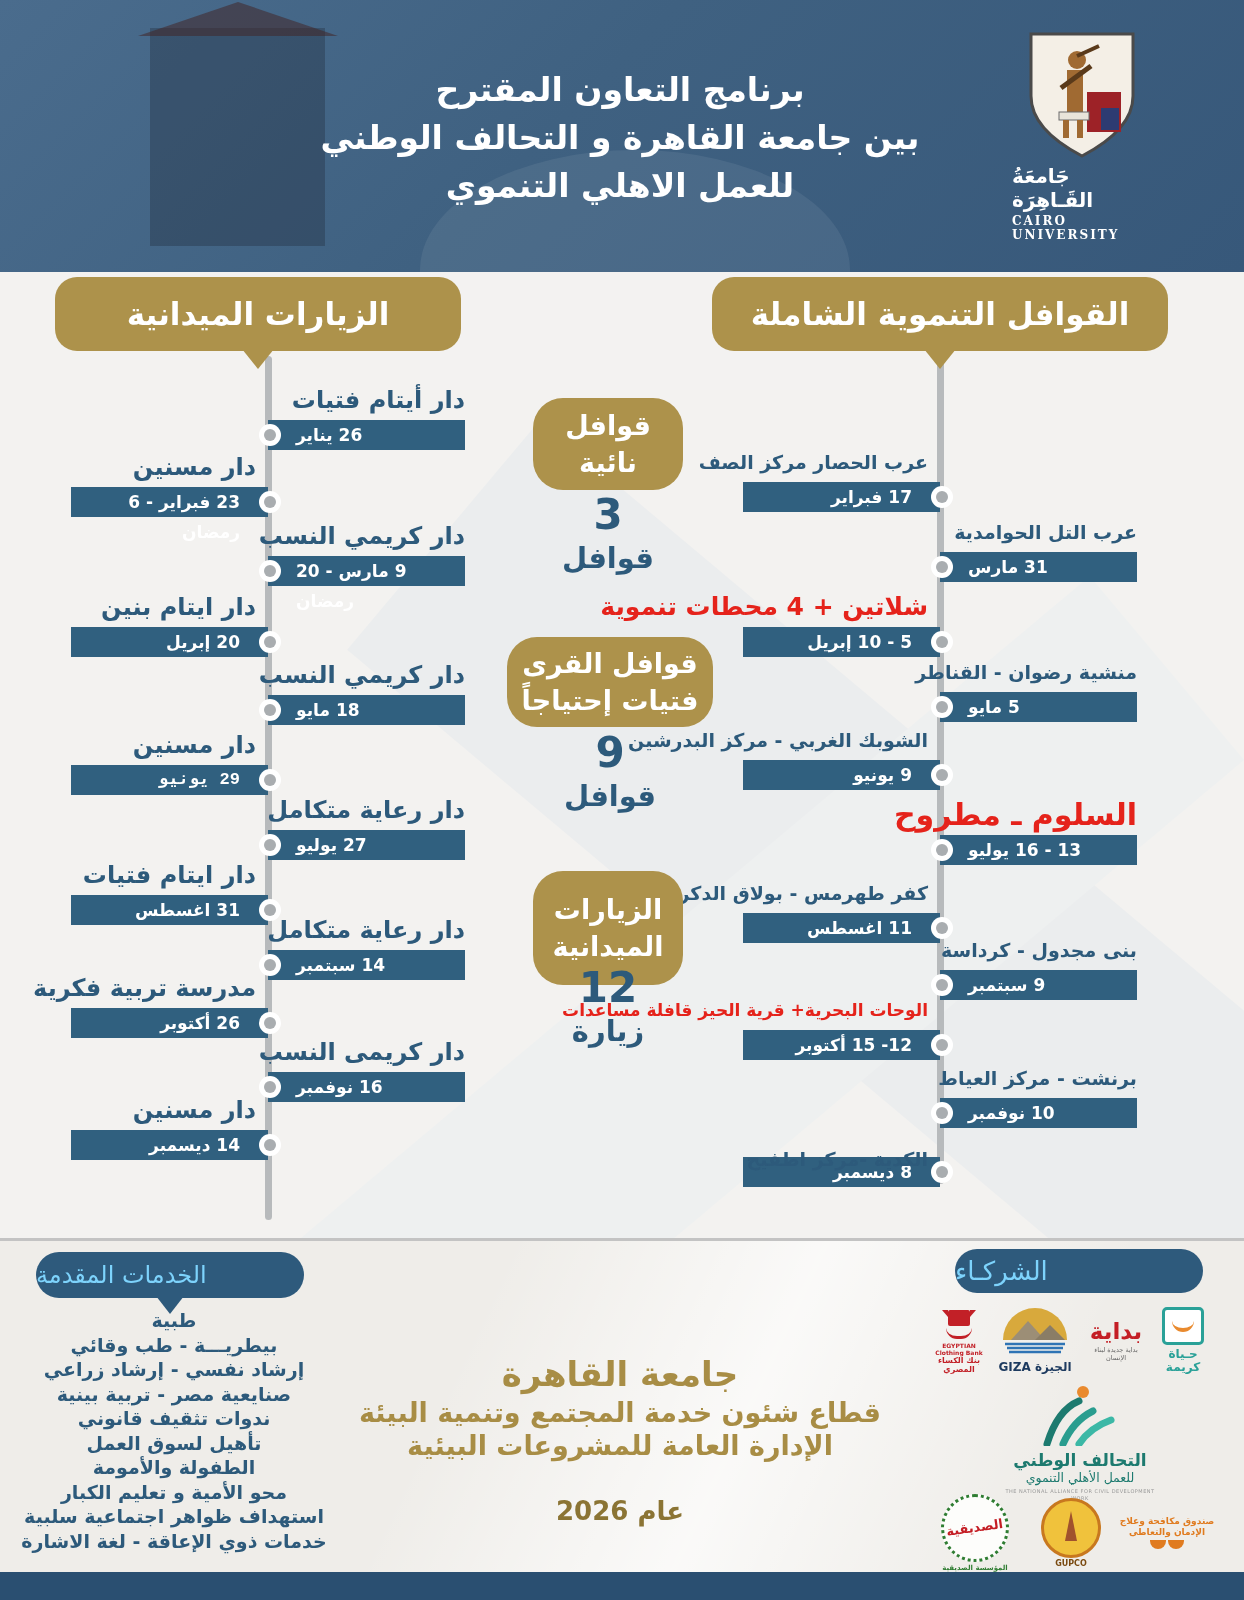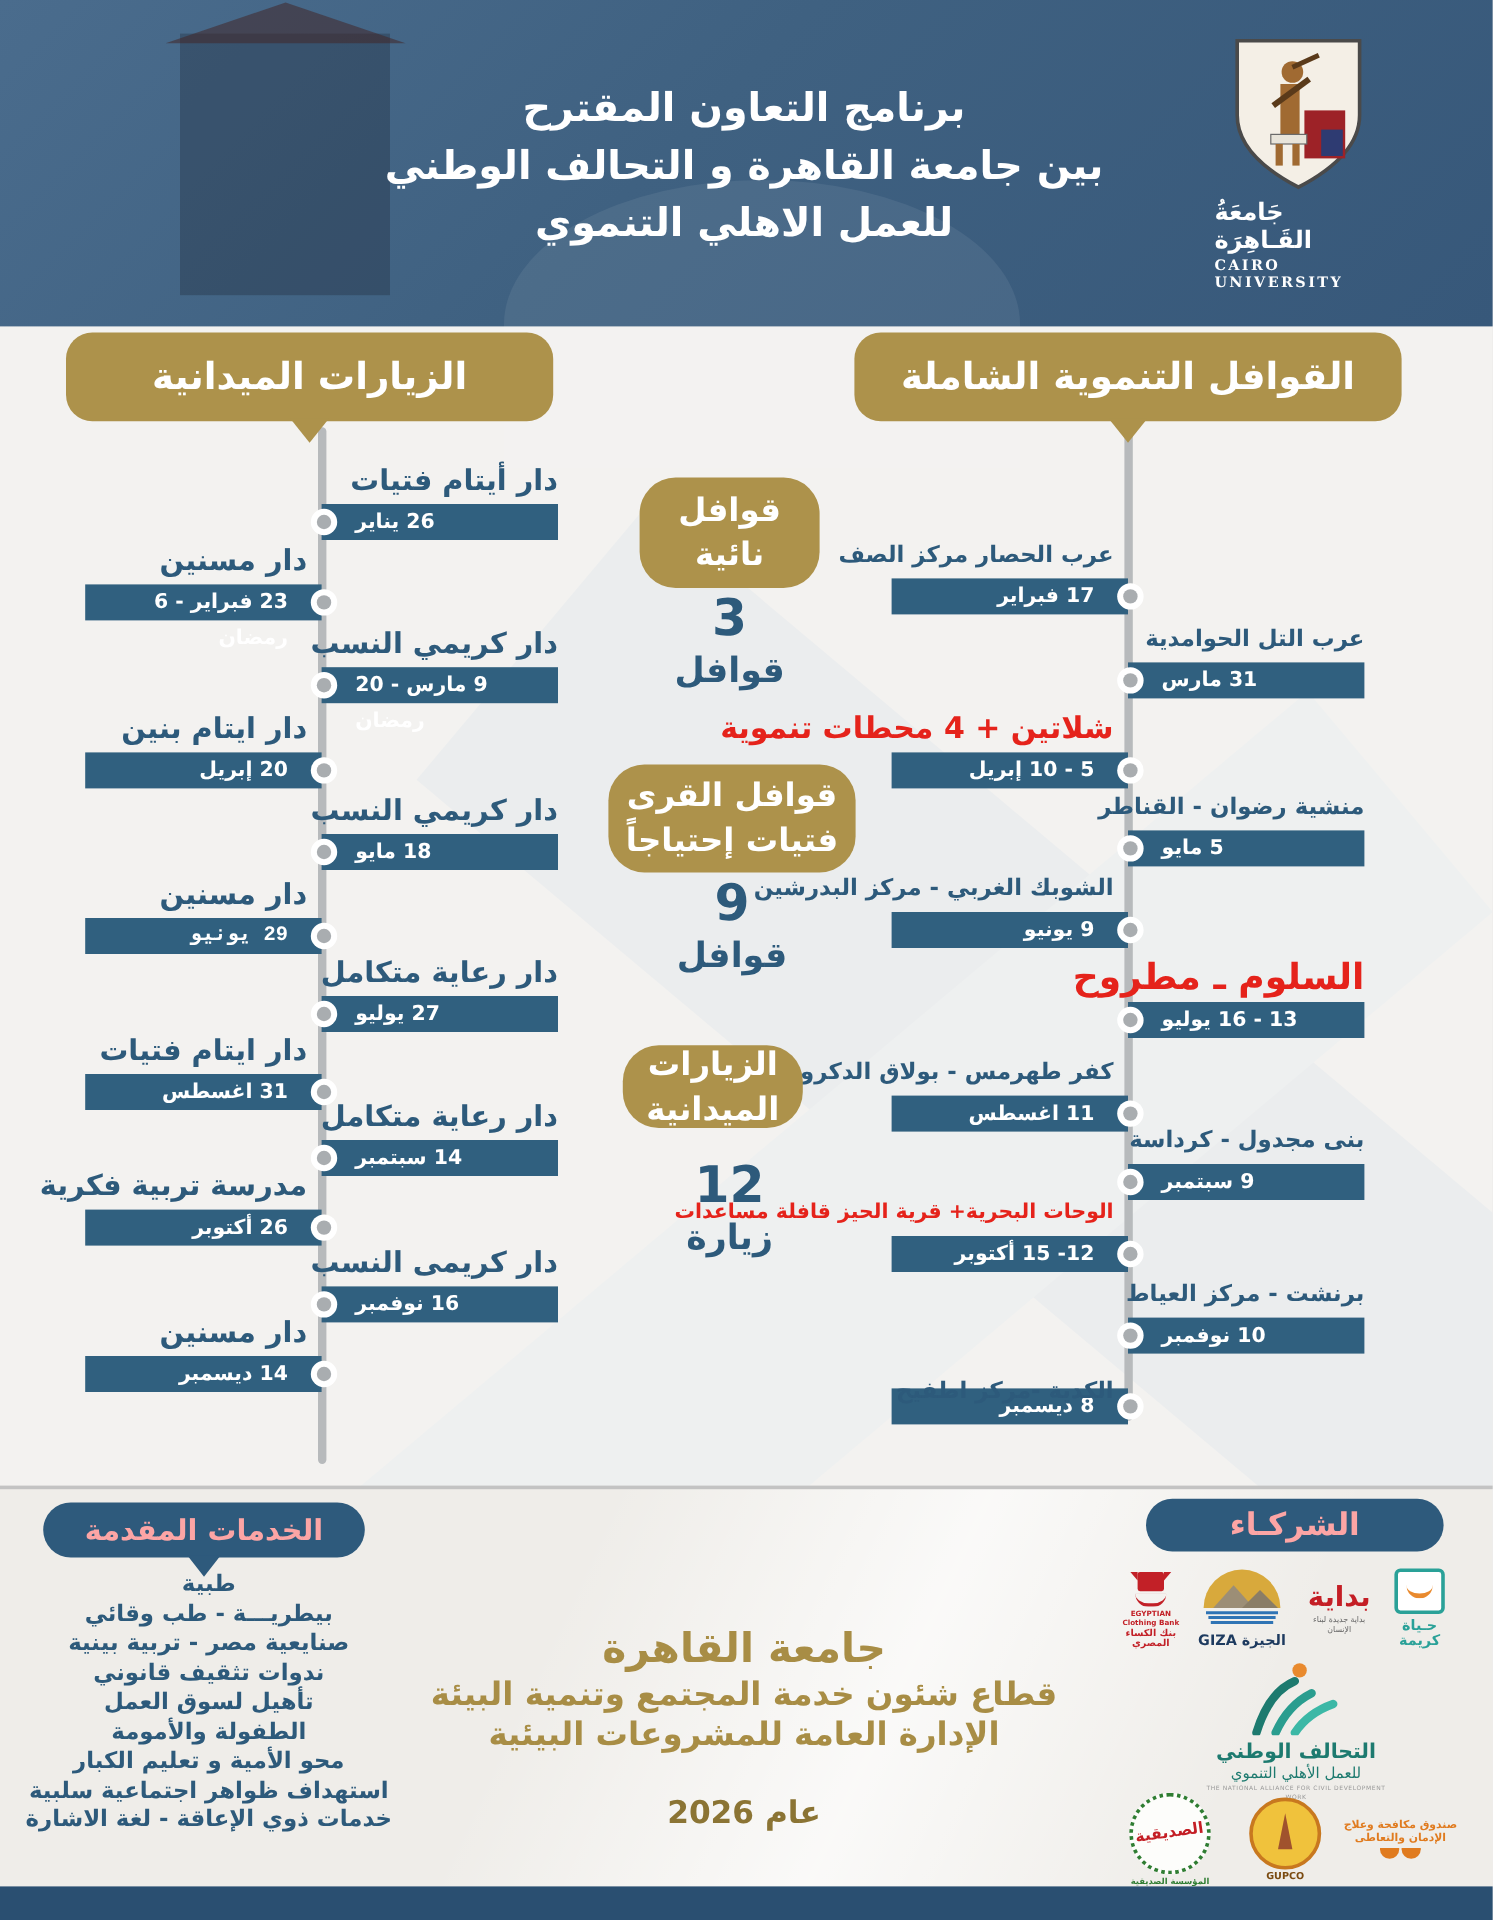--- a/index.html
+++ b/index.html
@@ -46,21 +46,21 @@
   .red-name{color:#e5231b !important;}
 
   
   .mid-badge{position:absolute;z-index:4;background:#ad924b;border-radius:30px;color:#fff;font-weight:bold;text-align:center;font-size:27px;line-height:37px;display:flex;flex-direction:column;justify-content:center;}
   .mid-count{position:absolute;z-index:4;text-align:center;color:#2d5a7b;font-weight:bold;}
   .mid-count .num{font-size:42px;line-height:46px;}
   .mid-count .unit{font-size:29px;line-height:40px;}
 
   
   .divider{position:absolute;left:0;top:1238px;width:1244px;height:3px;background:#c3c3c3;z-index:1;}
-  .navy-bubble{position:absolute;z-index:4;background:#2e5a7c;border-radius:24px;color:#fca5a5;font-weight:bold;text-align:center;}
+  .navy-bubble{position:absolute;z-index:4;background:#2e5a7c;border-radius:24px;color:#7dd3fc;font-weight:normal;text-align:left;}
   #services-head{left:36px;top:1252px;width:268px;height:46px;font-size:24px;line-height:46px;}
   #services-head .ptr{position:absolute;bottom:-16px;left:120px;width:0;height:0;border-left:14px solid transparent;border-right:14px solid transparent;border-top:18px solid #2e5a7c;}
   #services-list{position:absolute;left:8px;top:1308px;width:332px;text-align:center;z-index:4;}
   .service-line{color:#2d5a7b;font-weight:bold;font-size:19px;line-height:24.5px;}
 
   #footer-center{position:absolute;left:330px;top:1352px;width:580px;text-align:center;z-index:4;color:#a88d45;font-weight:bold;}
   #footer-center .f1{font-size:34px;line-height:44px;}
   #footer-center .f2{font-size:27px;line-height:33px;}
   #footer-center .f4{font-size:26px;margin-top:34px;color:#8b7434;}
 
@@ -231,36 +231,37 @@
 
   <div class="mid-badge" style="left:507px;top:637px;width:206px;height:90px;">
     <div>قوافل القرى</div>
     <div>فتيات إحتياجاً</div>
   </div>
   <div class="mid-count" style="left:507px;top:730px;width:206px;">
     <div class="num">9</div>
     <div class="unit">قوافل</div>
   </div>
 
-  <div class="mid-badge" style="left:519px;top:871px;width:150px;height:69px;">
+  <div class="mid-badge" style="left:533px;top:871px;width:150px;height:114px;">
     <div>الزيارات</div>
     <div>الميدانية</div>
   </div>
   <div class="mid-count" style="left:533px;top:965px;width:150px;">
     <div class="num">12</div>
     <div class="unit">زيارة</div>
   </div>
 
   <div class="navy-bubble" id="services-head">
     <span>الخدمات المقدمة</span>
     <span class="ptr"></span>
   </div>
   <div id="services-list">
       <div class="service-line">طبية</div>
       <div class="service-line">بيطريـــة - طب وقائي</div>
+      <div class="service-line">إرشاد نفسي - إرشاد زراعي</div>
       <div class="service-line">صنايعية مصر - تربية بينية</div>
       <div class="service-line">ندوات تثقيف قانوني</div>
       <div class="service-line">تأهيل لسوق العمل</div>
       <div class="service-line">الطفولة والأمومة</div>
       <div class="service-line">محو الأمية و تعليم الكبار</div>
       <div class="service-line">استهداف ظواهر اجتماعية سلبية</div>
       <div class="service-line">خدمات ذوي الإعاقة - لغة الاشارة</div>
     </div>
 
   <div id="footer-center">

